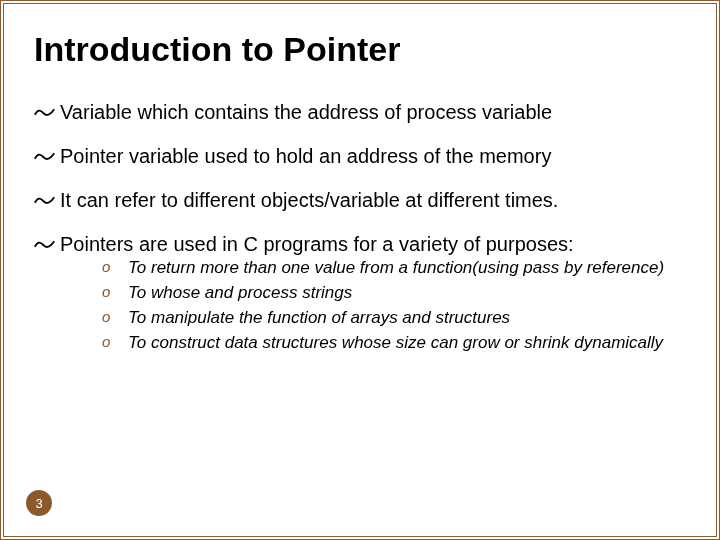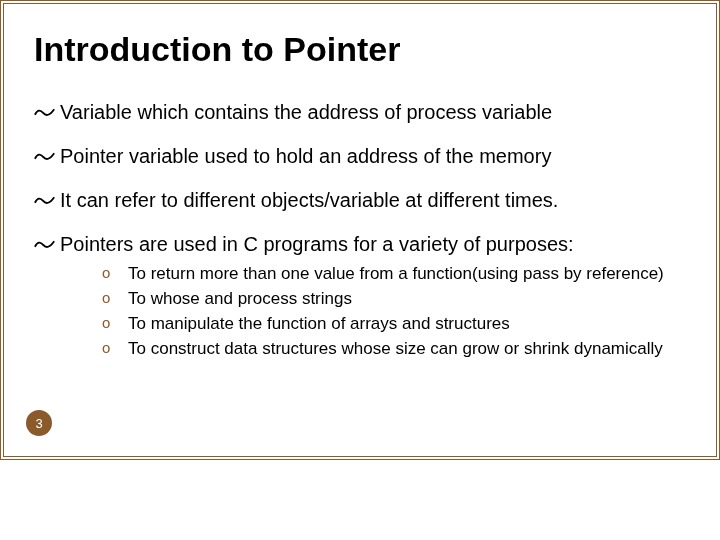--- a/index.html
+++ b/index.html
@@ -4,21 +4,21 @@
 <style>
   * { margin: 0; padding: 0; box-sizing: border-box; }
   html, body { width: 720px; height: 540px; overflow: hidden; }
   body {
     font-family: Arial, Helvetica, sans-serif;
     background: #ffffff;
     position: relative;
   }
   .slide {
     width: 720px;
-    height: 460px;
+    height: 540px;
     border: 4px double #8a5a2a;
     padding: 20px 30px 0 30px;
     position: relative;
   }
   .title {
     font-size: 34px;
     font-weight: bold;
     color: #000;
     margin-bottom: 30px;
     margin-top: 6px;
@@ -46,22 +46,22 @@
   .wave-icon {
     position: absolute;
     left: 0;
     top: 6px;
     width: 22px;
     height: 14px;
   }
   .justify { text-align: justify; }
   .sublist {
     list-style: none;
-    margin-top: 6px;
     padding-left: 42px;
+    font-style: italic;
   }
   .sublist li {
     font-size: 17px;
     color: #000;
     position: relative;
     padding-left: 26px;
     line-height: 1.35;
     text-align: justify;
     margin-bottom: 2px;
   }

